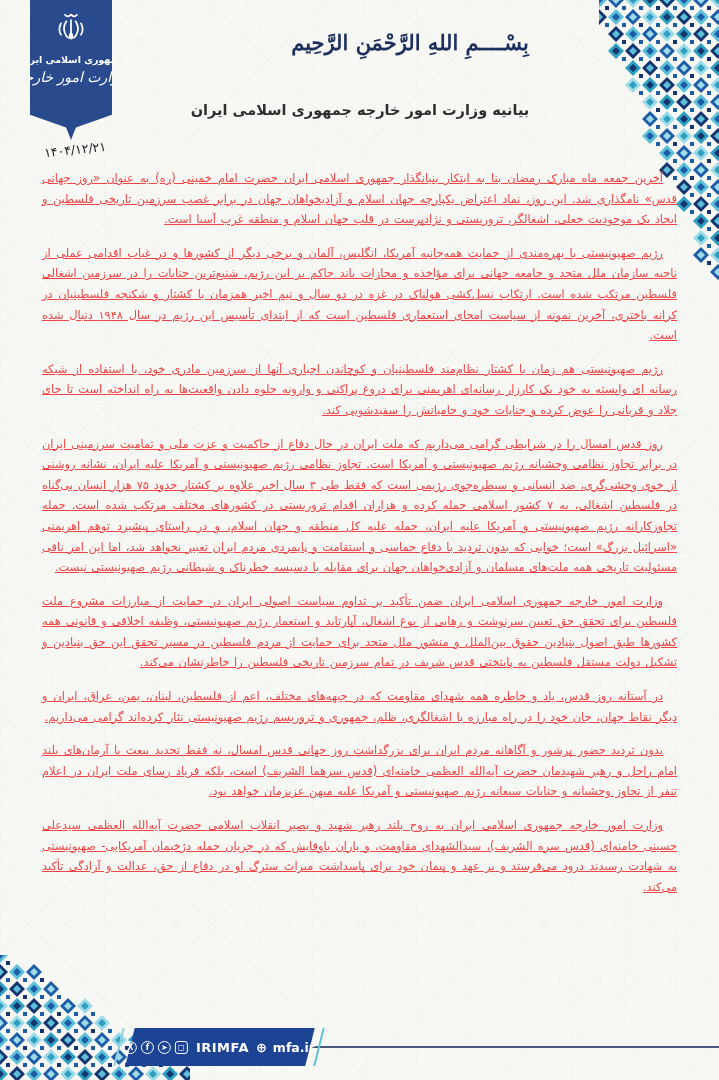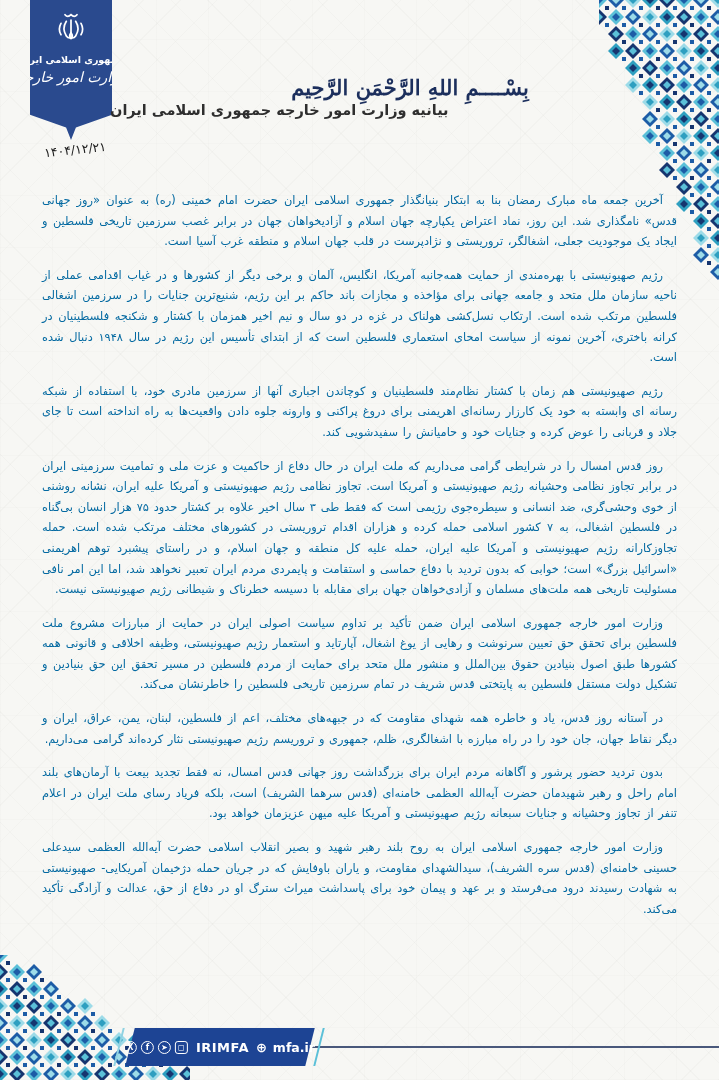--- a/index.html
+++ b/index.html
@@ -41,38 +41,38 @@
   .emblem-banner svg { width:40px; height:40px; }
   .org-line1 { font-size:9.5px; font-weight:bold; margin-top:6px; white-space:nowrap; }
   .org-line2 { font-size:14px; margin-top:4px; white-space:nowrap;font-style:italic; }
 
   .bismillah {
     position:absolute; top:30px; left:285px; width:250px;
     text-align:center;
     font-family:"DejaVu Serif", serif;
     font-size:21px; font-weight:bold;
     color:#1c2f5d;
-    margin-top:45px;
   }
   .doc-title {
     position:absolute; top:97px; left:110px; width:500px;
-    text-align:left; color:#2e2e2e;
+    text-align:center; color:#2e2e2e;
     font-size:14.5px; font-weight:bold; line-height:1.85;
   }
   .doc-date {
     position:absolute; top:142px; left:44px;
     font-size:12.5px; color:#222;
     transform:rotate(-6deg);
     direction:ltr;
   }
 
   
   .statement-body {
-    position:absolute; top:190px; right:42px; left:42px;
-    color:#0369a1;
+    position:absolute; top:168px; right:42px; left:42px;
+    color:#ef4444;
+    text-decoration:underline;
   }
   .statement-body p {
     font-size:11.4px;
     line-height:20.6px;
     text-align:justify;
     text-indent:14px;
     margin-bottom:13px;
     word-spacing:1px;
   }
 

